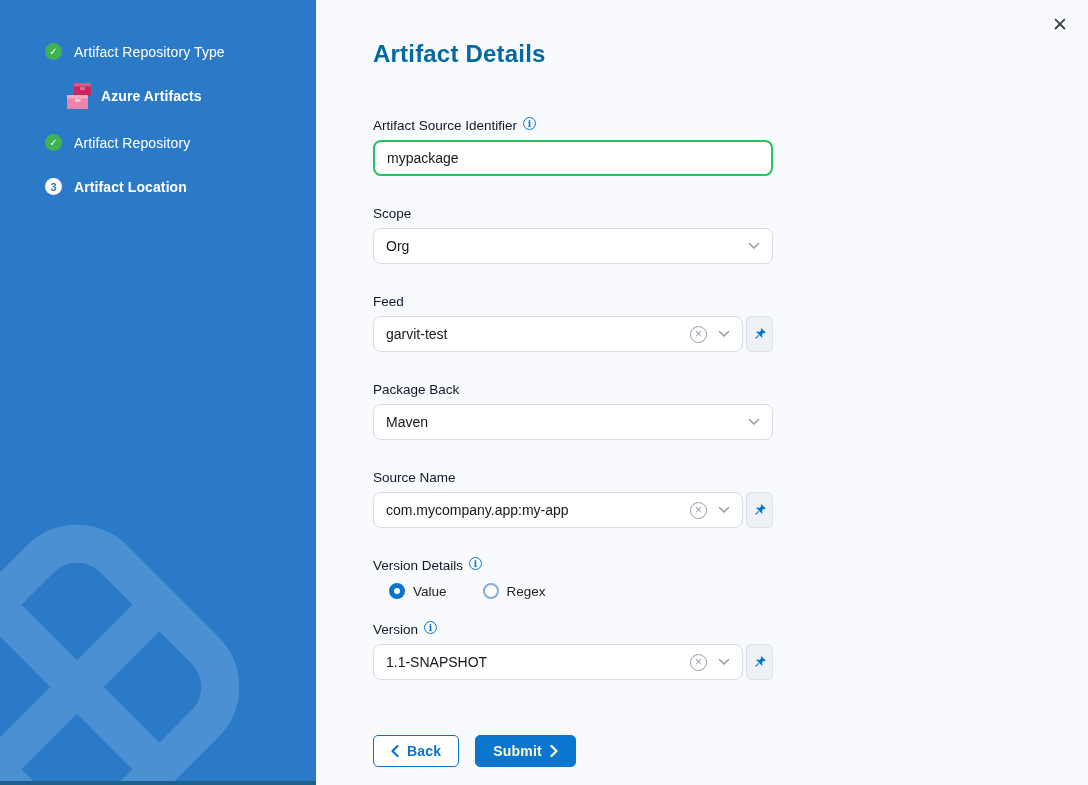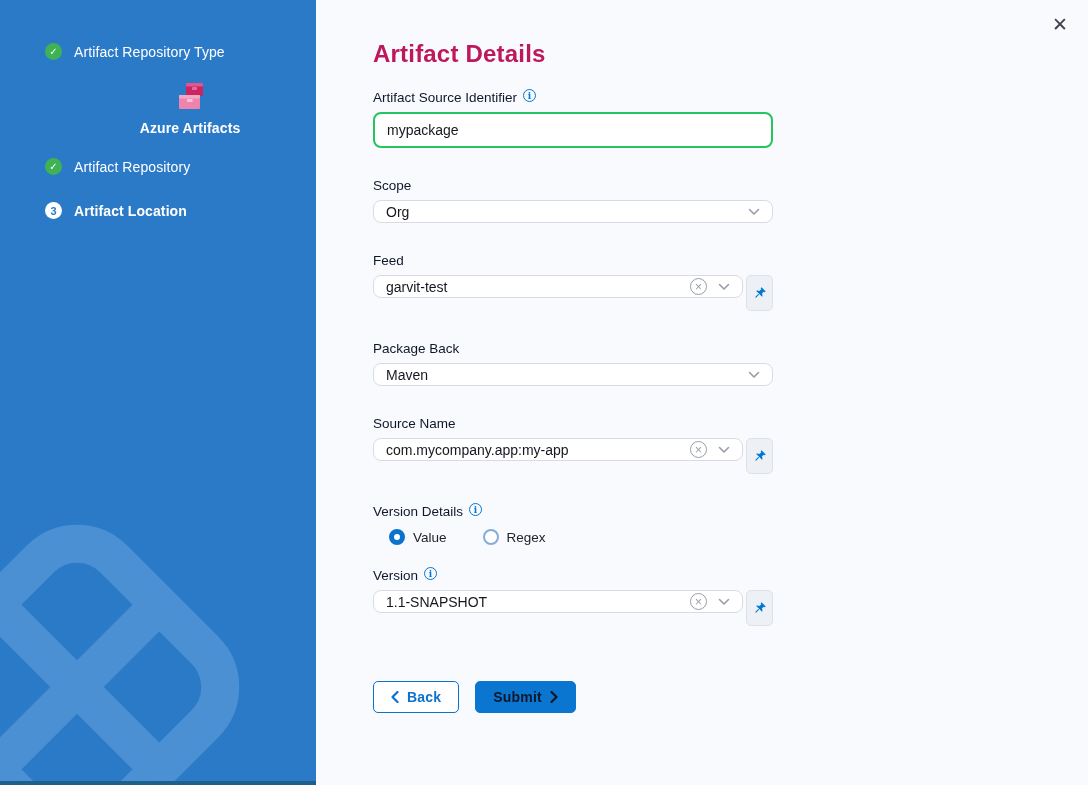--- a/index.html
+++ b/index.html
@@ -27,39 +27,38 @@
   .step-label.current { font-weight:700; }
   .badge {
     width:17px; height:17px; border-radius:50%; flex:0 0 17px;
     display:flex; align-items:center; justify-content:center;
   }
   .badge.done { background:#3fb254; color:#fff; font-size:10px; font-weight:700; }
   .badge.num  { background:#ffffff; color:#2b7ac8; font-size:11px; font-weight:700; }
   .sub-row {
     display:flex; align-items:center; gap:8px;
     margin:20px 0 22px 19px;
-    flex-direction:column;
   }
   .sub-row .step-label { font-weight:600; }
 
   
   .panel {
     position:relative; flex:1; height:785px;
     background:#f8fafd; padding:40px 0 0 57px;
   }
   .close-btn {
     position:absolute; top:8px; right:12px;
     background:none; border:none; cursor:pointer;
     font-size:19px; font-weight:500; color:#3f414d;
     width:32px; height:32px; line-height:32px; text-align:center;
     font-family:"DejaVu Sans", sans-serif;
   }
   .page-title {
-    font-size:24px; font-weight:700; color:#be185d;
-    margin-bottom:22px; letter-spacing:.2px;
+    font-size:24px; font-weight:700; color:#0369a1;
+    margin-bottom:50px; letter-spacing:.2px;
   }
 
   .field { width:400px; margin-bottom:30px; }
   .field-label-row {
     display:flex; align-items:center; gap:6px;
     margin-bottom:7px;
   }
   .field-label { font-size:13.5px; font-weight:500; color:#0f172a; }
   .info-icon {
     width:13px; height:13px; border-radius:50%;
@@ -70,21 +69,21 @@
     font-family:"DejaVu Serif", serif;
   }
   .text-input {
     width:100%; height:36px;
     border:2px solid #22c55e; border-radius:8px; background:#fff;
     padding:0 12px; font-size:14px; color:#17171f;
     font-family:inherit; outline:none;
   }
   .combo-row { display:flex; align-items:stretch; }
   .combo {
-    display:flex; align-items:center; height:23px; flex:1;
+    display:flex; align-items:center; height:36px; flex:1;
     border:1px solid #d8dae6; border-radius:8px; background:#fff;
     padding:0 12px; cursor:pointer;
   }
   .combo-value { font-size:14px; color:#17171f; flex:1; }
   .clear-icon {
     width:17px; height:17px; border-radius:50%;
     border:1px solid #9a9ca9; color:#9a9ca9;
     display:flex; align-items:center; justify-content:center;
     font-size:12px; line-height:1; margin-right:11px; cursor:pointer;
   }
@@ -103,21 +102,21 @@
   .radio-label { font-size:13.5px; color:#22232b; }
   .group-version-details { margin-bottom:23px; }
 
   .footer { display:flex; gap:16px; margin-top:55px; }
   .btn {
     height:32px; border-radius:5px; font-size:14px; font-weight:700;
     display:inline-flex; align-items:center; justify-content:center; gap:8px;
     cursor:pointer; font-family:inherit; padding:0 17px; letter-spacing:.2px;
   }
   .btn-back { background:#fff; border:1px solid #0b72cf; color:#0b72cf; }
-  .btn-submit { background:#0b76d0; border:1px solid #0b76d0; color:#0f172a; }
+  .btn-submit { background:#0b76d0; border:1px solid #0b76d0; color:#fef9c3; }
 </style>
 </head>
 <body>
 
 <div class="app">
 
   <aside class="sidebar">
     <svg class="watermark" width="316" height="785" viewBox="0 0 316 785" aria-hidden="true">
       <g transform="rotate(45 77 687)" stroke="#4a90d2" fill="none">
         <rect x="-39.5" y="570.5" width="233" height="233" rx="52" stroke-width="38"></rect>

